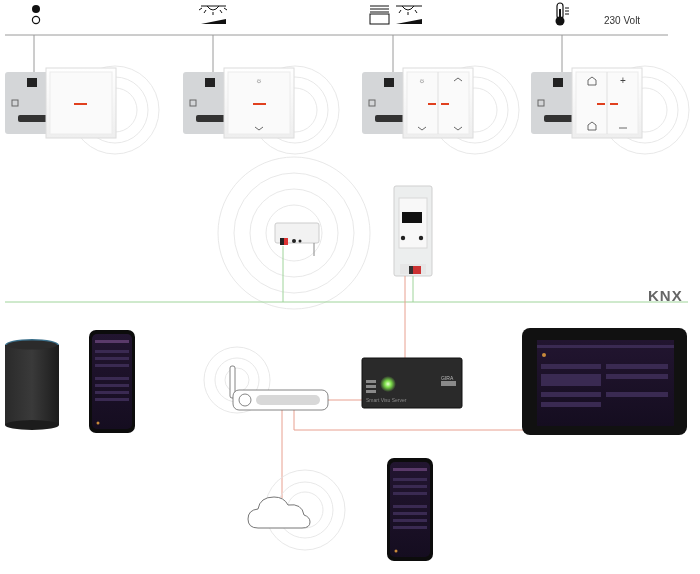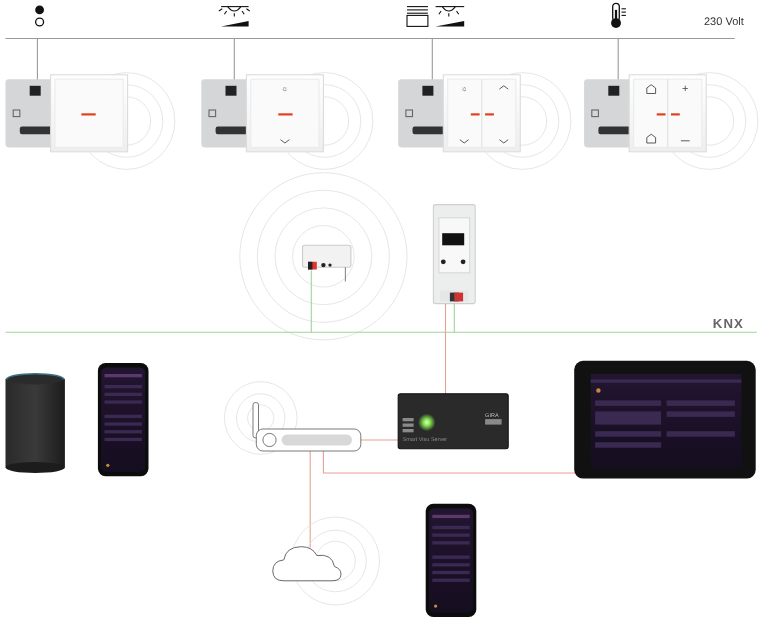--- a/index.html
+++ b/index.html
@@ -1,19 +1,19 @@
 <!DOCTYPE html>
 <html><head>
 <meta charset="utf-8">
 <style>
   html,body{margin:0;padding:0;background:#fff;}
   body{width:700px;height:574px;position:relative;overflow:hidden;font-family:"Liberation Sans",sans-serif;}
   svg.full{position:absolute;left:0;top:0;}
-  .voltage{position:absolute;left:640px;top:15px;font-size:10px;color:#333;}
-  .knx-logo{position:absolute;left:648px;top:287px;font-size:12px;font-weight:bold;color:#666;letter-spacing:1px;}
+  .voltage{position:absolute;left:604px;top:15px;font-size:10px;color:#333;}
+  .knx-logo{position:absolute;left:648px;top:287px;font-size:15px;font-weight:bold;color:#666;letter-spacing:1px;}
   .sv-label{position:absolute;font-size:5px;color:#8a8a8a;}
 </style>
 </head>
 <body>
 
 <svg class="full" width="700" height="574" viewBox="0 0 700 574">
   <defs>
     <linearGradient id="plateGrad" x1="0" y1="0" x2="0" y2="1">
       <stop offset="0" stop-color="#ffffff"></stop>
       <stop offset="1" stop-color="#eeeeee"></stop>

